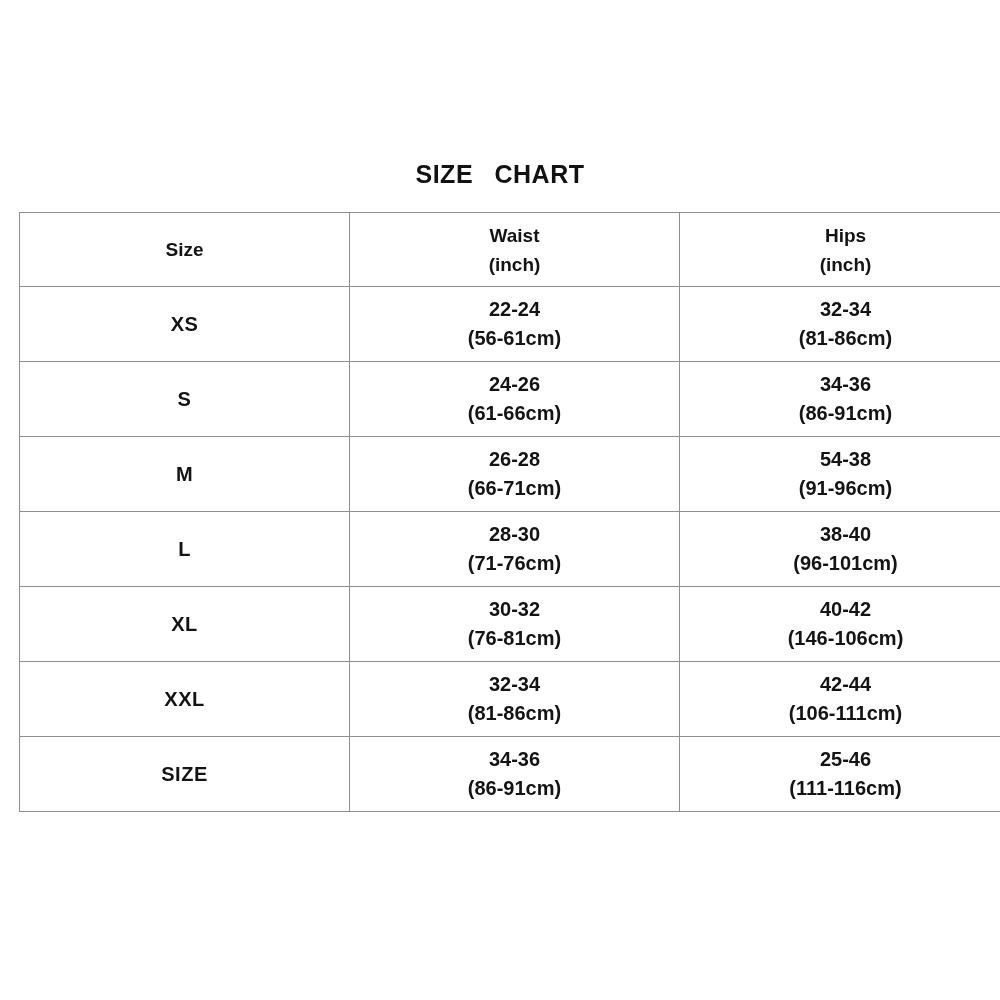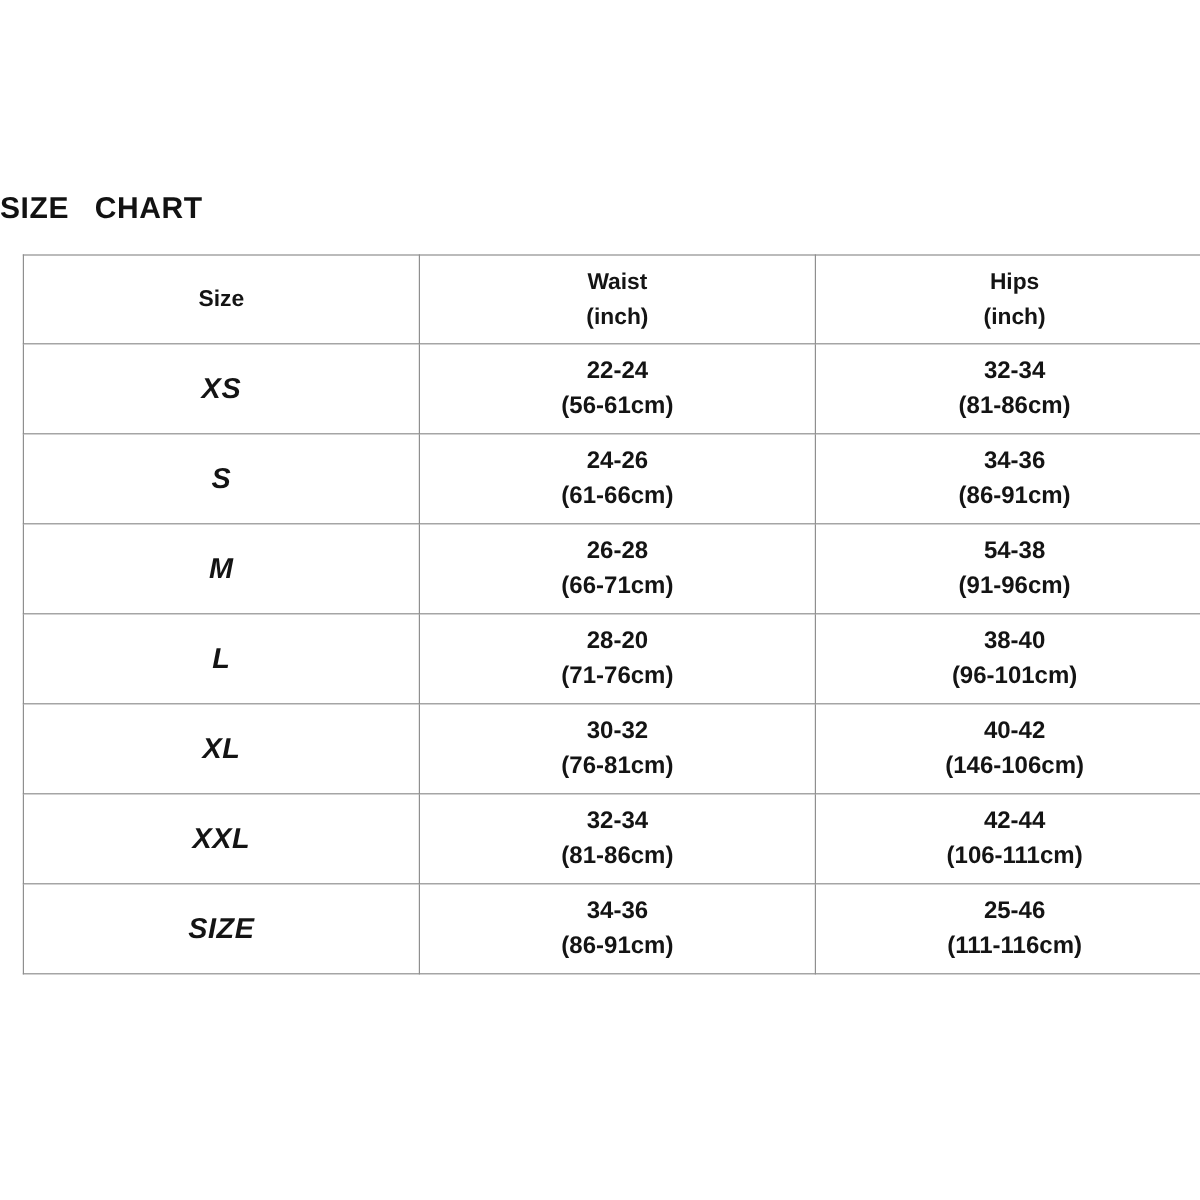--- a/index.html
+++ b/index.html
@@ -15,21 +15,21 @@
     font-family: "Liberation Sans", sans-serif;
     font-weight: bold;
     color: #141414;
     overflow: hidden;
   }
   .title {
     position: absolute;
     top: 160px;
     left: 0;
     width: 100%;
-    text-align: left;
+    text-align: center;
     font-size: 25px;
     letter-spacing: 0.5px;
     word-spacing: 14px;
     color: #121212;
   }
   table.size-chart {
     position: absolute;
     top: 212px;
     left: 19px;
     width: 992px;
@@ -51,23 +51,22 @@
   .size-chart tr.header-row { height: 74px; }
   .size-chart tr.data-row { height: 75px; }
 
   .cell-line {
     display: block;
     font-size: 20px;
     line-height: 29px;
     color: #141414;
   }
   .size-label {
-    font-size: 24px;
+    font-size: 20px;
     letter-spacing: 0.5px;
-    font-style: italic;
   }
   .header-line {
     display: block;
     font-size: 19px;
     line-height: 29px;
   }
 </style>
 </head>
 <body>
 
@@ -136,21 +135,21 @@
           <span class="cell-line">54-38</span>
           <span class="cell-line">(91-96cm)</span>
         </td>
       </tr>
 
       <tr class="data-row">
         <td>
           <span class="cell-line size-label">L</span>
         </td>
         <td>
-          <span class="cell-line">28-20</span>
+          <span class="cell-line">28-30</span>
           <span class="cell-line">(71-76cm)</span>
         </td>
         <td>
           <span class="cell-line">38-40</span>
           <span class="cell-line">(96-101cm)</span>
         </td>
       </tr>
 
       <tr class="data-row">
         <td>

